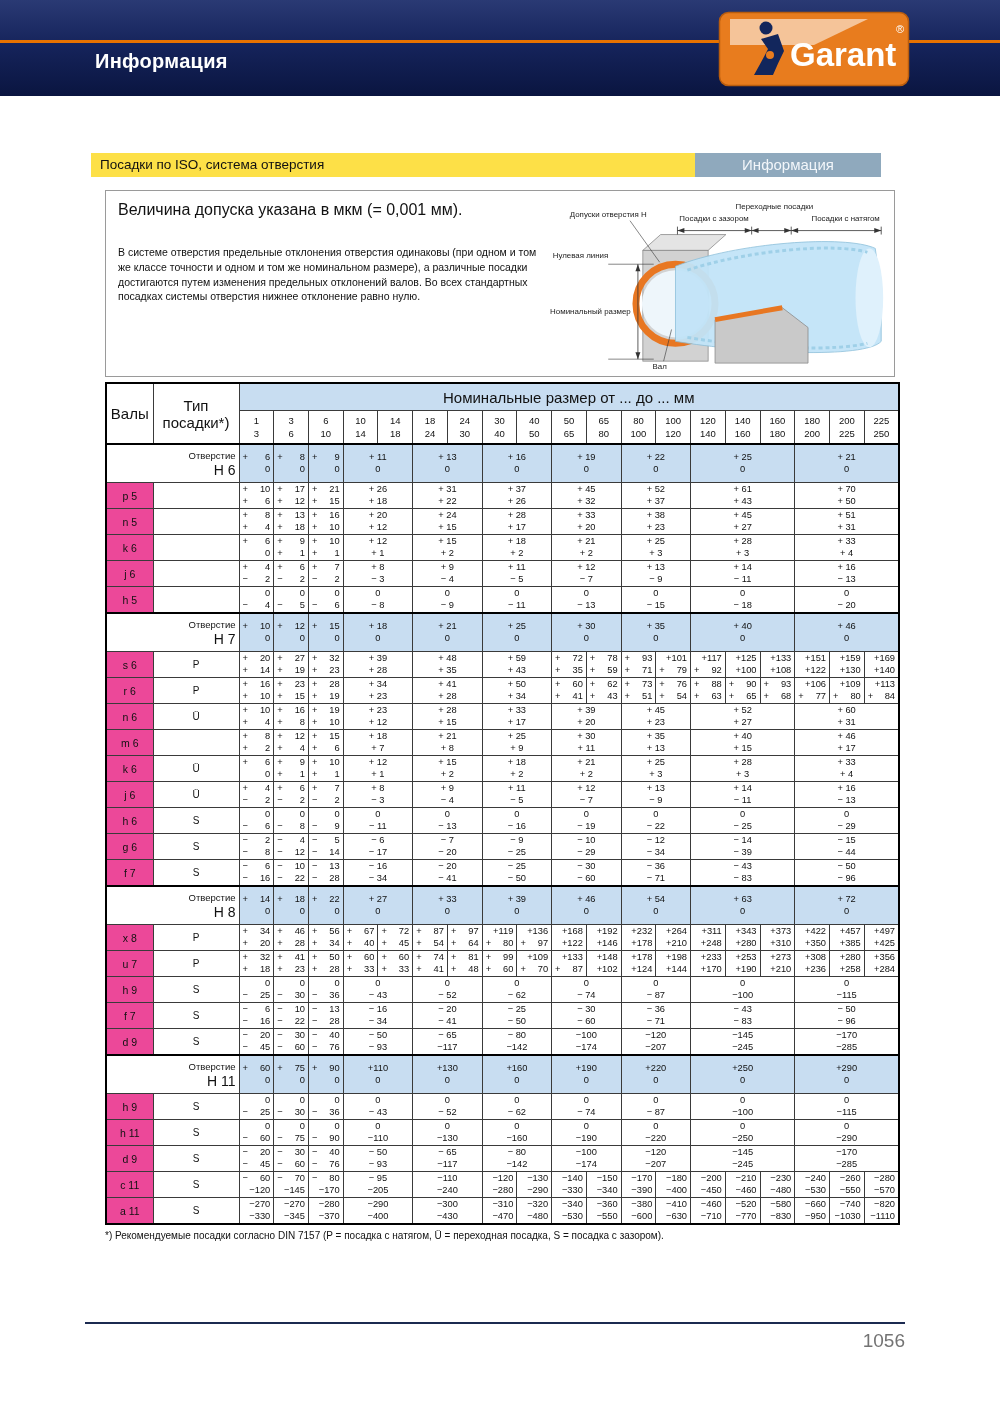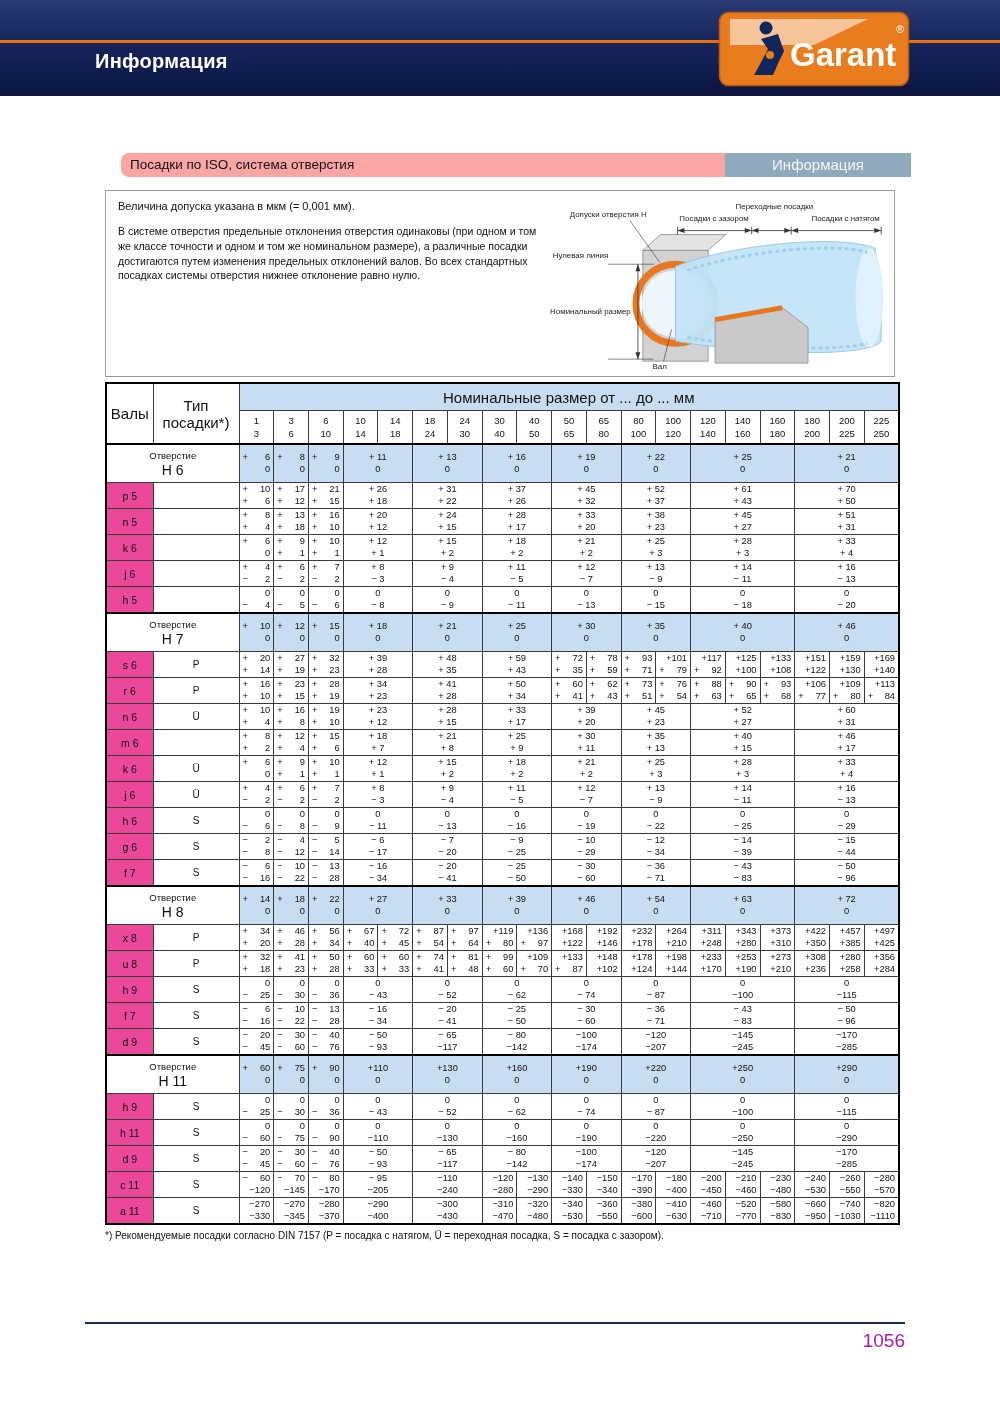--- a/index.html
+++ b/index.html
@@ -7,57 +7,57 @@
        font-family:"Liberation Sans", sans-serif;color:#111;}
 
   
   .banner{position:absolute;left:0;top:0;width:1000px;height:96px;
           background:linear-gradient(180deg,#2a3a74 0%,#16245c 45%,#0a1540 100%);}
   .banner-accent{position:absolute;left:0;top:40px;width:1000px;height:3px;background:#e87200;}
   .banner-title{position:absolute;left:95px;top:50px;color:#fff;font-size:20px;font-weight:bold;letter-spacing:.3px;}
   .logo{position:absolute;right:90px;top:11px;width:192px;height:76px;}
 
   
-  .title-bar{position:absolute;left:121px;top:153px;width:790px;height:24px;background:#fca5a5;border-radius:8px;}
+  .title-bar{position:absolute;left:91px;top:153px;width:790px;height:24px;background:#fde047;}
   .title-bar-text{position:absolute;left:9px;top:4px;font-size:13.5px;color:#111;}
   .title-bar-right{position:absolute;right:0;top:0;width:186px;height:24px;background:#8fa9bd;
                    color:#f2f6fa;font-size:15px;text-align:center;line-height:24px;}
 
   
   .info-box{position:absolute;left:105px;top:190px;width:788px;height:185px;border:1px solid #9a9a9a;background:#fff;}
   .info-text{position:absolute;left:12px;top:8px;width:430px;font-size:10.5px;line-height:1.4;}
   .info-text .l1{font-size:11.5px;}
-  .info-text .l2{font-size:11px;margin-bottom:10px;}
+  .info-text .l2{font-size:16px;margin-bottom:24px;}
   .diagram{position:absolute;right:2px;top:2px;width:345px;height:180px;}
   .diagram text{font-size:8px;fill:#222;}
 
   
   .fits-wrap{position:absolute;left:105px;top:382px;}
   table.fits{border-collapse:collapse;table-layout:fixed;width:795px;border:2px solid #000;}
   table.fits th,table.fits td{border:1px solid #3a3a3a;padding:0 3px;vertical-align:middle;
                               font-weight:normal;overflow:hidden;}
   th.hd{background:#fff;font-size:15px;}
   th.band{background:#c8ddf1;font-size:15px;height:26px;}
   th.sz{background:#fff;font-size:9.5px;height:32px;line-height:13px;}
   td.lbl{background:#ec4899;text-align:center;font-size:10.5px;}
   td.typ{background:#fff;text-align:center;font-size:10px;}
   td.holecell{background:#fff;text-align:center;}
   td.holecell .holelbl{font-size:9.5px;line-height:12px;}
   td.holecell .holegrade{font-size:14px;line-height:16px;}
   td.data{background:#fff;font-size:9.3px;height:25px;}
-  tr.hole td{border-top:2px solid #000;height:37px;}
+  tr.hole td{border-top:2px solid #000;height:37px;text-align:right;}
   tr.hole td.data{background:#c8ddf1;}
   .cl{display:flex;justify-content:space-between;line-height:11.5px;}
   .cl.c{justify-content:center;gap:3px;}
   .cl.r{justify-content:flex-end;}
 
   
   .footnote{position:absolute;left:105px;top:1230px;width:800px;font-size:10px;color:#111;}
   .footer-rule{position:absolute;left:85px;top:1322px;width:820px;height:2px;background:#1b2a50;}
-  .page-number{position:absolute;right:95px;top:1330px;font-size:19px;color:#a21caf;}
+  .page-number{position:absolute;right:95px;top:1330px;font-size:19px;color:#737373;}
 </style>
 </head>
 <body>
 
 <div class="banner">
   <div class="banner-accent"></div>
   <div class="banner-title">Информация</div>
   <svg class="logo" viewBox="0 0 192 76">
     <rect x="1.5" y="1.5" width="189" height="73" rx="9" fill="#e87c1e" stroke="#b85c0e" stroke-width="1.5"></rect>
     <path d="M12 8 H150 L96 34 H12 Z" fill="#ffffff" opacity="0.55"></path>
@@ -1494,21 +1494,21 @@
           <td class="data" colspan="1">
             <div class="cl r">+457</div>
             <div class="cl r">+385</div>
           </td>
           <td class="data" colspan="1">
             <div class="cl r">+497</div>
             <div class="cl r">+425</div>
           </td>
         </tr>
         <tr class="shaft">
-          <td class="lbl">u 8</td>
+          <td class="lbl">u 7</td>
           <td class="typ">P</td>
           <td class="data" colspan="1">
             <div class="cl">
               <span>+</span>
               <span>32</span>
             </div>
             <div class="cl">
               <span>+</span>
               <span>18</span>
             </div>

